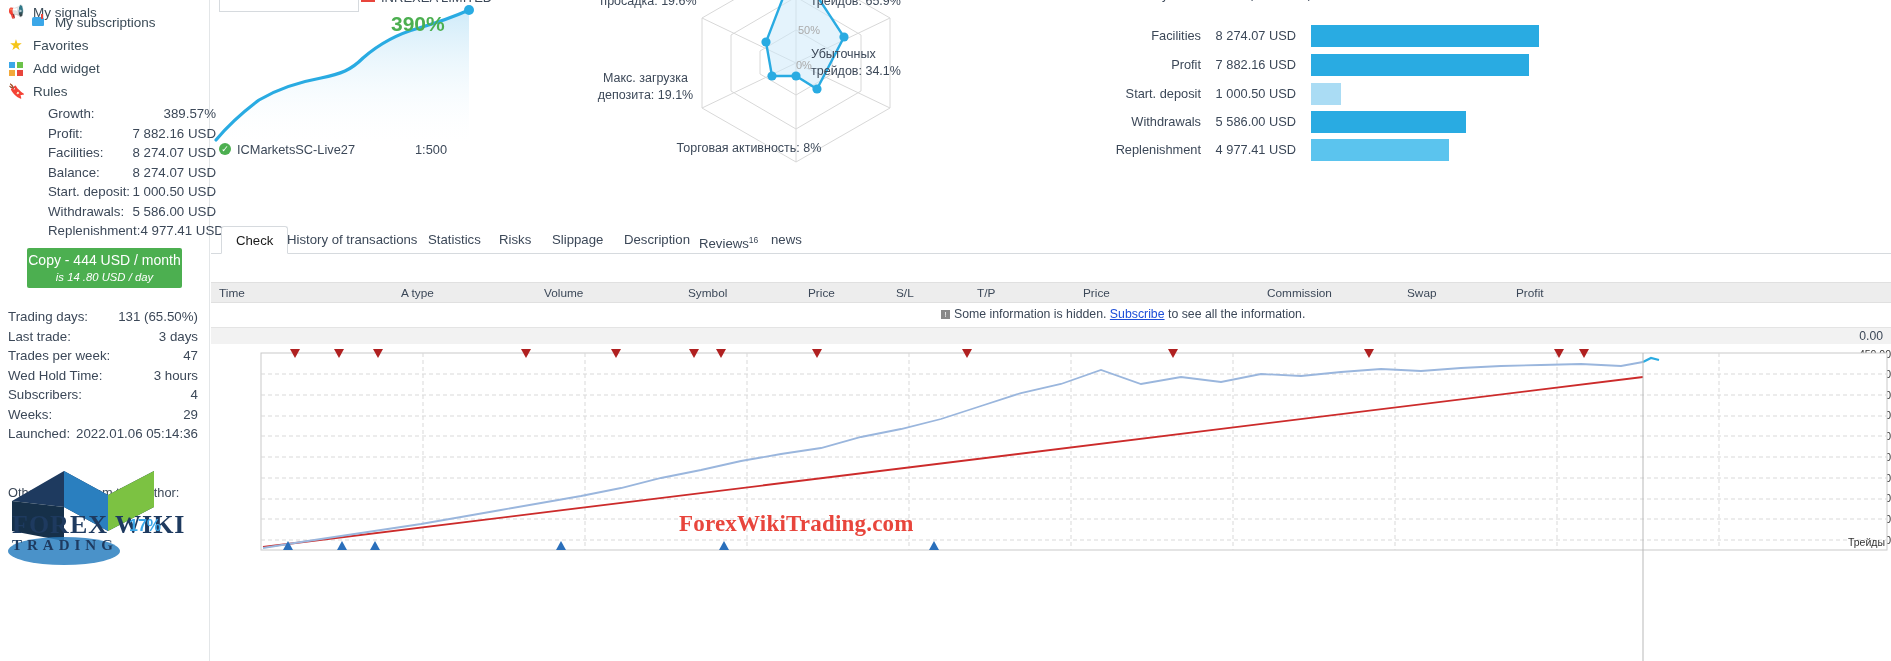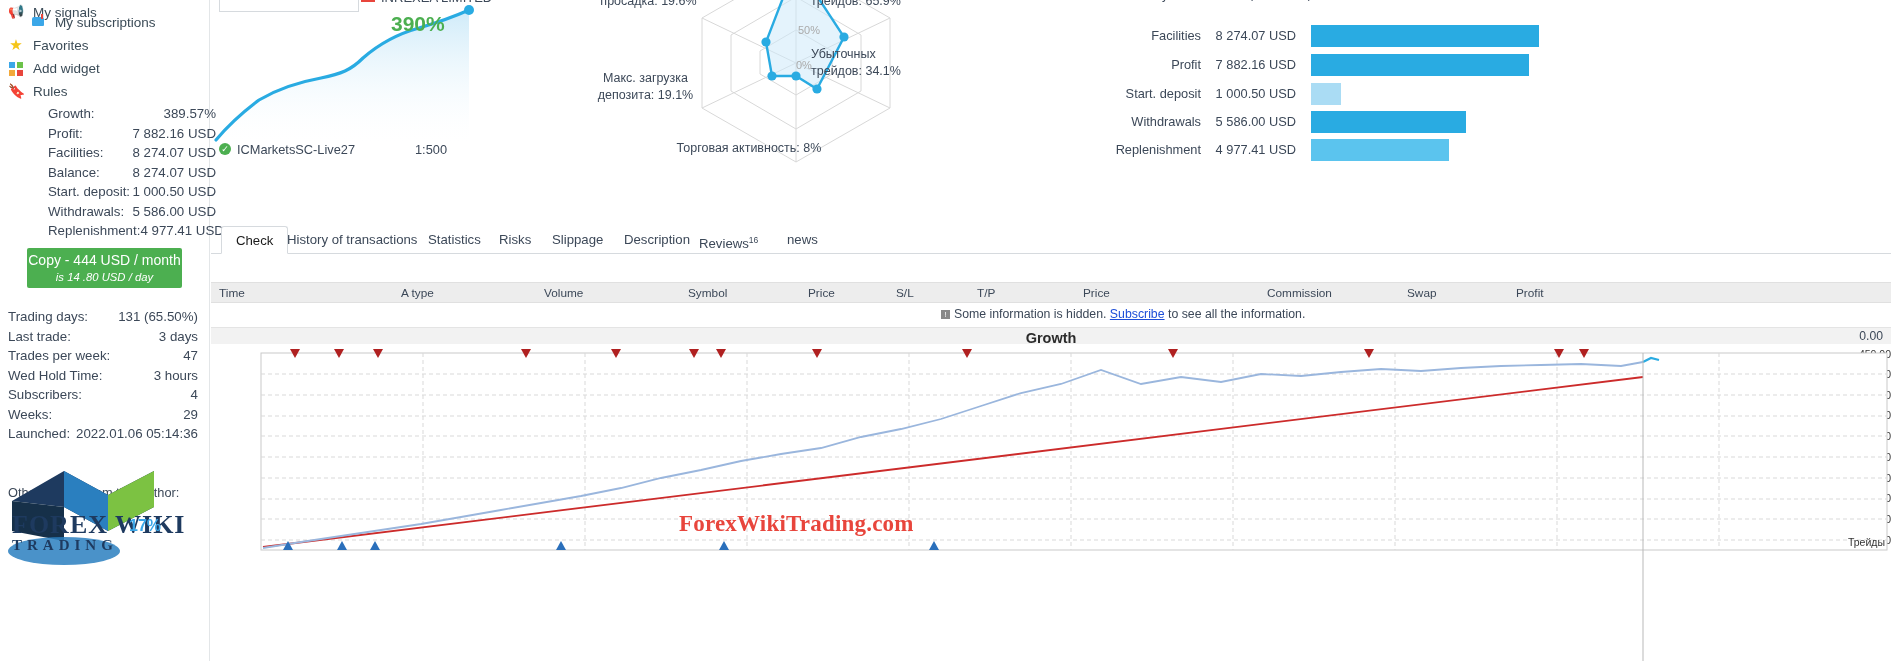--- a/index.html
+++ b/index.html
@@ -376,21 +376,21 @@
   <div id="tabs">
     <div class="tab active" style="left:10px;">Check</div>
     <div class="tab" style="left:62px;">History of transactions</div>
     <div class="tab" style="left:203px;">Statistics</div>
     <div class="tab" style="left:274px;">Risks</div>
     <div class="tab" style="left:327px;">Slippage</div>
     <div class="tab" style="left:399px;">Description</div>
     <div class="tab" style="left:474px;">
       <span>Reviews</span><span class="sup">16</span>
     </div>
-    <div class="tab" style="left:562px;">news</div>
+    <div class="tab" style="left:546px;">news</div>
   </div>
 
   <div id="op-table">
     <div id="op-head">
       <span class="th" style="left:8px;">Time</span>
       <span class="th" style="left:190px;">A type</span>
       <span class="th" style="left:333px;">Volume</span>
       <span class="th" style="left:477px;">Symbol</span>
       <span class="th" style="left:597px;">Price</span>
       <span class="th" style="left:685px;">S/L</span>
@@ -405,21 +405,20 @@
         <span class="warn">!</span><span>Some information is hidden.</span>
         <a href="#">Subscribe</a>
         <span>to see all the information.</span>
       </span>
     </div>
     <div id="op-total">
       <span class="tot">0.00</span>
     </div>
   </div>
 
-  <div id="growth-title">Growth</div>
   <div id="growth-chart">
 
     <div class="ytick" style="top:4px;">450.00</div>
     <div class="ytick" style="top:24px;">400.00</div>
     <div class="ytick" style="top:45px;">350.00</div>
     <div class="ytick" style="top:65px;">300.00</div>
     <div class="ytick" style="top:86px;">250.00</div>
     <div class="ytick" style="top:107px;">200.00</div>
     <div class="ytick" style="top:128px;">150.00</div>
     <div class="ytick" style="top:148px;">100.00</div>

